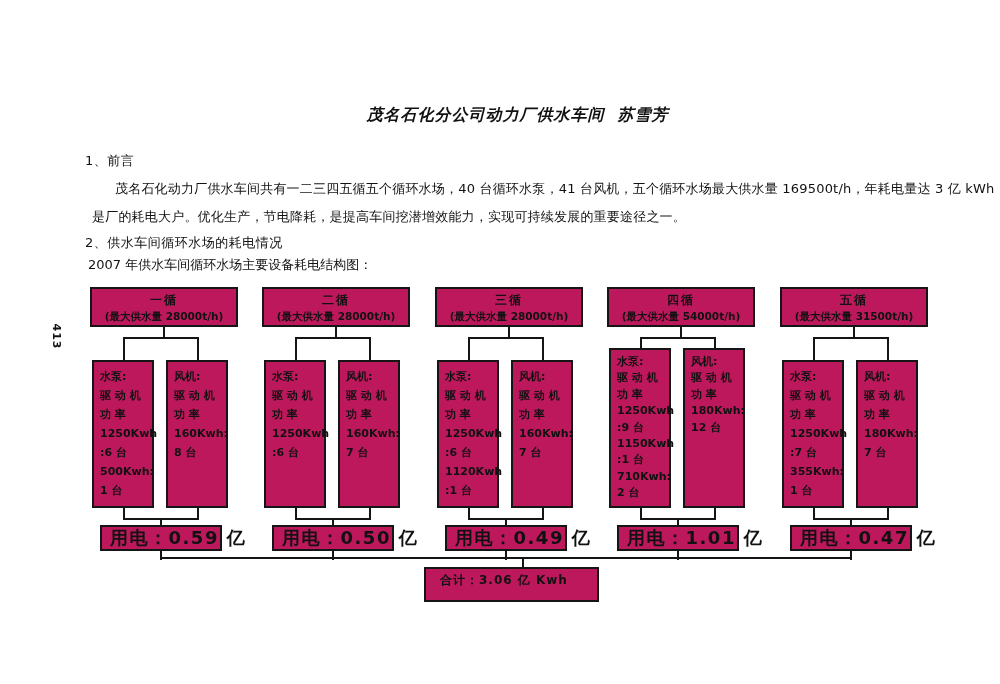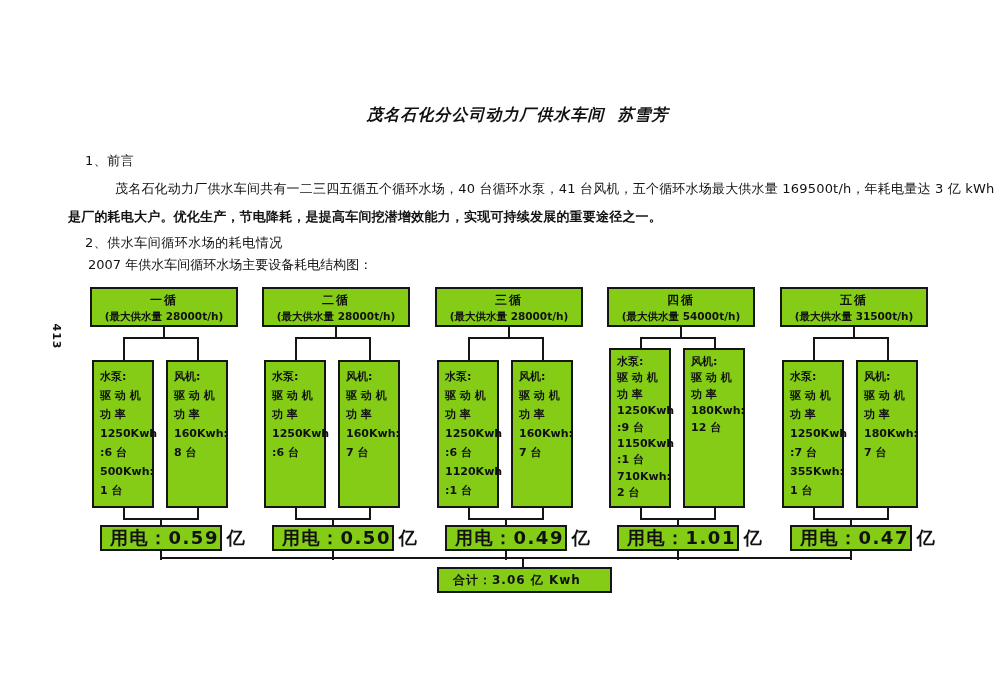--- a/index.html
+++ b/index.html
@@ -23,26 +23,26 @@
 
   .head-area { position: absolute; left: 90px; right: 55px; top: 92px; text-align: center; }
   .doc-title { font-size: 17px; font-weight: bold; letter-spacing: 3px; white-space: pre; }
   .doc-byline { margin-top: 13px; font-size: 16px; font-weight: bold; font-style: italic; letter-spacing: 1px; white-space: pre; }
 
   .sec-heading { position: absolute; left: 85px; font-size: 13px; font-weight: normal; letter-spacing: .5px; }
   .h-sec1 { top: 152px; }
   .h-sec2 { top: 234px; }
   .body-line { position: absolute; font-size: 13px; letter-spacing: .2px; white-space: nowrap; }
   .p-line1 { left: 115px; top: 180px; }
-  .p-line2 { left: 68px; top: 208px; font-weight: bold; }
+  .p-line2 { left: 92px; top: 208px; }
   .fig-caption { position: absolute; left: 88px; top: 256px; font-size: 13px; }
 
   
   .group { position: absolute; top: 287px; width: 148px; height: 280px; }
-  .box { border: 2px solid #151515; background: #84cc16; }
+  .box { border: 2px solid #151515; background: #be185d; }
   .hdr-box { position: absolute; left: 0; top: 0; width: 148px; height: 40px; text-align: center; }
   .hdr-name { font-size: 12px; font-weight: bold; margin-top: 3px; letter-spacing: 2px; }
   .hdr-cap  { font-size: 10.5px; font-weight: 600; margin-top: 1px; white-space: nowrap; }
 
   .vline { position: absolute; width: 0; border-left: 2px solid #151515; }
   .hline { position: absolute; height: 0; border-top: 2px solid #151515; }
 
   .stub-top     { left: 73px; top: 40px;  height: 10px; }
   .bracket-top  { left: 33px; top: 50px;  width: 76px; }
   .stub-pump    { left: 33px; top: 50px;  height: 23px; }
@@ -60,21 +60,21 @@
   .stub-fan-b    { left: 107px; top: 221px; height: 10px; }
   .bracket-bot   { left: 33px;  top: 231px; width: 76px; }
   .stub-mid      { left: 70px;  top: 231px; height: 7px; }
   .usage-box { position: absolute; left: 10px; top: 238px; width: 122px; height: 26px;
                font-size: 18px; font-weight: bold; line-height: 22px;
                padding-left: 8px; letter-spacing: 1.5px; white-space: nowrap; }
   .stub-usage-b  { left: 70px; top: 264px; height: 9px; }
 
   .bus-line { position: absolute; left: 160px; top: 557px; width: 692px; height: 0; border-top: 2px solid #151515; }
   .bus-drop { position: absolute; left: 522px; top: 557px; width: 0; height: 11px; border-left: 2px solid #151515; }
-  .total-box { position: absolute; left: 437px; top: 567px; width: 175px; height: 26px;
+  .total-box { position: absolute; left: 424px; top: 567px; width: 175px; height: 35px;
                font-size: 12px; font-weight: bold; line-height: 22px;
                padding-left: 14px; letter-spacing: 1px; white-space: nowrap; }
 </style>
 </head>
 <body>
 
 <div class="page">
 
   <div class="margin-label">413</div>
 

